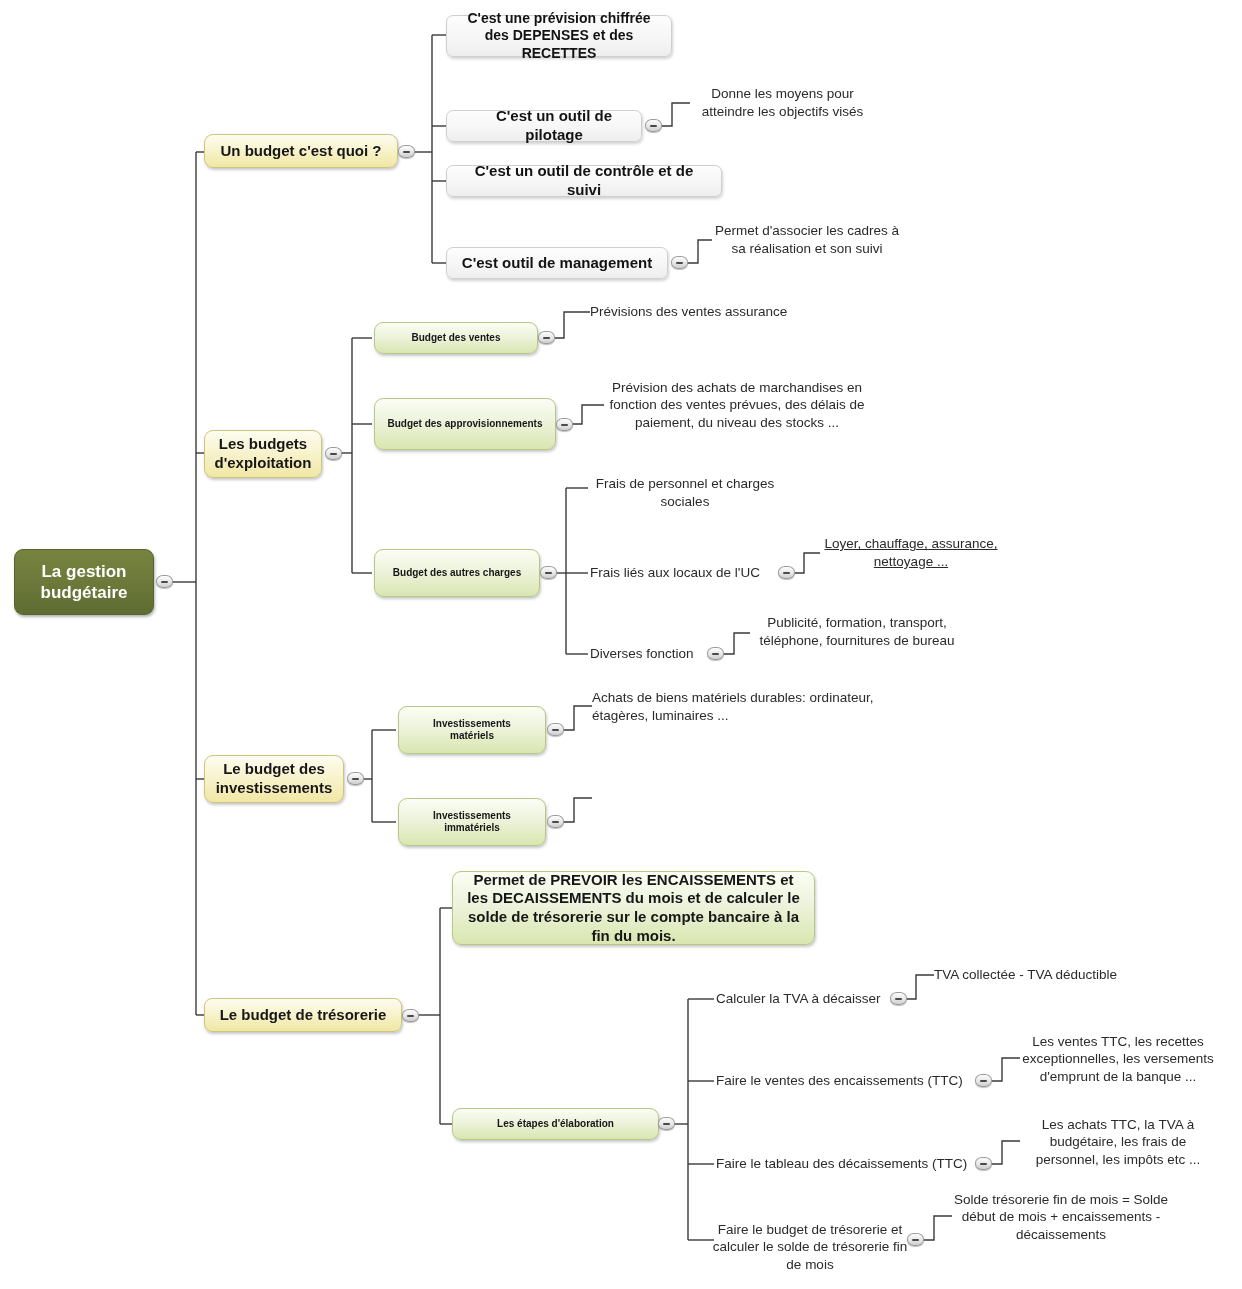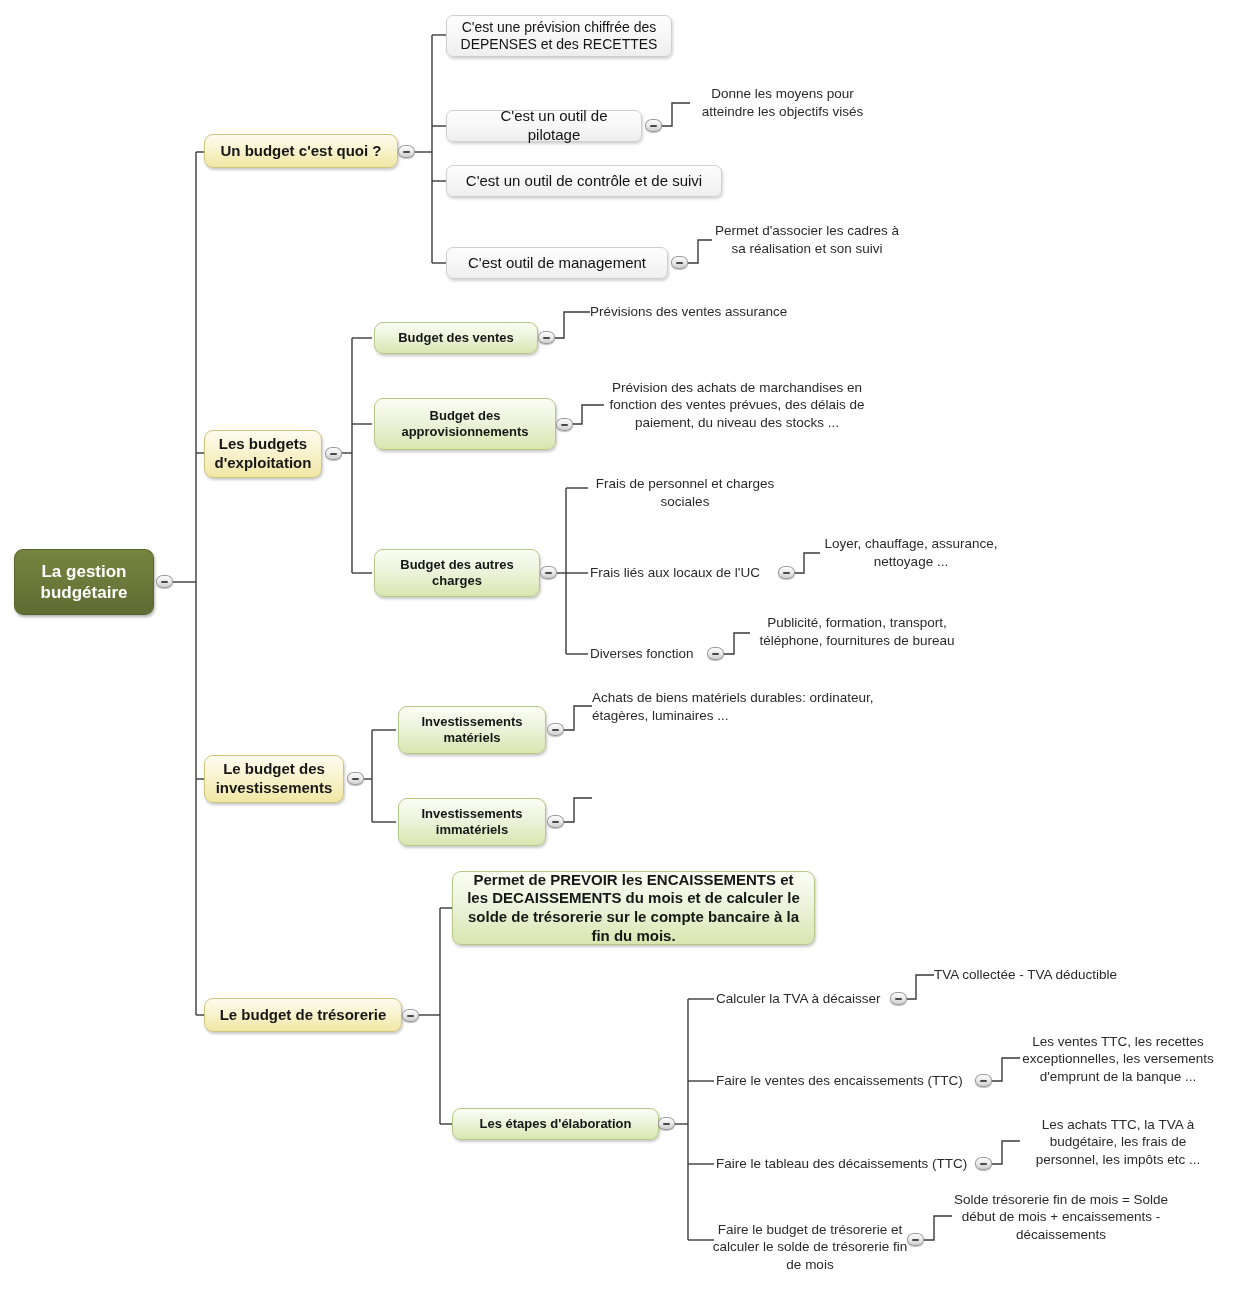--- a/index.html
+++ b/index.html
@@ -59,32 +59,32 @@
     box-shadow: 1px 2px 3px rgba(0,0,0,0.22);
     padding: 5px 12px;
   }
   
   .node.green {
     background: linear-gradient(to bottom, #fbfdf3 0%, #edf3dc 45%, #d9e6b0 100%);
     border: 1px solid #b6c787;
     border-radius: 9px;
     color: #171717;
     font-weight: bold;
-    font-size: 13px;
+    font-size: 10px;
     line-height: 1.25;
     box-shadow: 1px 2px 3px rgba(0,0,0,0.22);
     padding: 6px 12px;
   }
   
   .node.gray {
     background: linear-gradient(to bottom, #fdfdfd 0%, #f6f6f6 55%, #eeeeee 100%);
     border: 1px solid #cfcfcf;
     border-radius: 7px;
     color: #131313;
-    font-weight: normal;
+    font-weight: bold;
     font-size: 15px;
     line-height: 1.25;
     box-shadow: 1px 2px 3px rgba(0,0,0,0.18);
     padding: 5px 10px;
   }
   
   .node.plain {
     color: #2a2a2a;
     font-weight: normal;
     font-size: 13.5px;
@@ -268,21 +268,21 @@
   <div class="node plain" style="left:590px; top:474px; width:190px; height:38px;">
     <span>Frais de personnel et charges sociales</span>
   </div>
 
   <div class="node plain" style="left:590px; top:563px; width:190px; height:20px; justify-content:flex-start;">
     <span>Frais liés aux locaux de l'UC</span>
   </div>
   <div class="toggle" style="left:778px; top:566px;">
     <span class="bar"></span>
   </div>
-  <div class="node plain" style="left:820px; top:533px; width:182px; height:40px;">
+  <div class="node plain" style="left:820px; top:533px; width:182px; height:40px;text-decoration:underline;">
     <span>Loyer, chauffage, assurance, nettoyage ...</span>
   </div>
 
   <div class="node plain" style="left:590px; top:644px; width:120px; height:20px; justify-content:flex-start;">
     <span>Diverses fonction</span>
   </div>
   <div class="toggle" style="left:707px; top:647px;">
     <span class="bar"></span>
   </div>
   <div class="node plain" style="left:750px; top:612px; width:214px; height:40px;">
@@ -306,21 +306,21 @@
     <span>Achats de biens matériels durables: ordinateur, étagères, luminaires ...</span>
   </div>
 
   <div class="node green" style="left:398px; top:798px; width:148px; height:48px;">
     <span>Investissements immatériels</span>
   </div>
   <div class="toggle" style="left:547px; top:815px;">
     <span class="bar"></span>
   </div>
 
-  <div class="node yellow" style="left:204px; top:998px; width:198px; height:34px;">
+  <div class="node yellow" style="left:204px; top:998px; width:198px; height:34px;border-radius:8px;">
     <span>Le budget de trésorerie</span>
   </div>
   <div class="toggle" style="left:402px; top:1009px;">
     <span class="bar"></span>
   </div>
 
   <div class="node green" style="left:452px; top:871px; width:363px; height:74px; font-size:15px; padding:6px 12px;">
     <span>Permet de PREVOIR les ENCAISSEMENTS et les DECAISSEMENTS du mois et de calculer le solde  de trésorerie sur le compte bancaire à la fin du mois.</span>
   </div>
 

